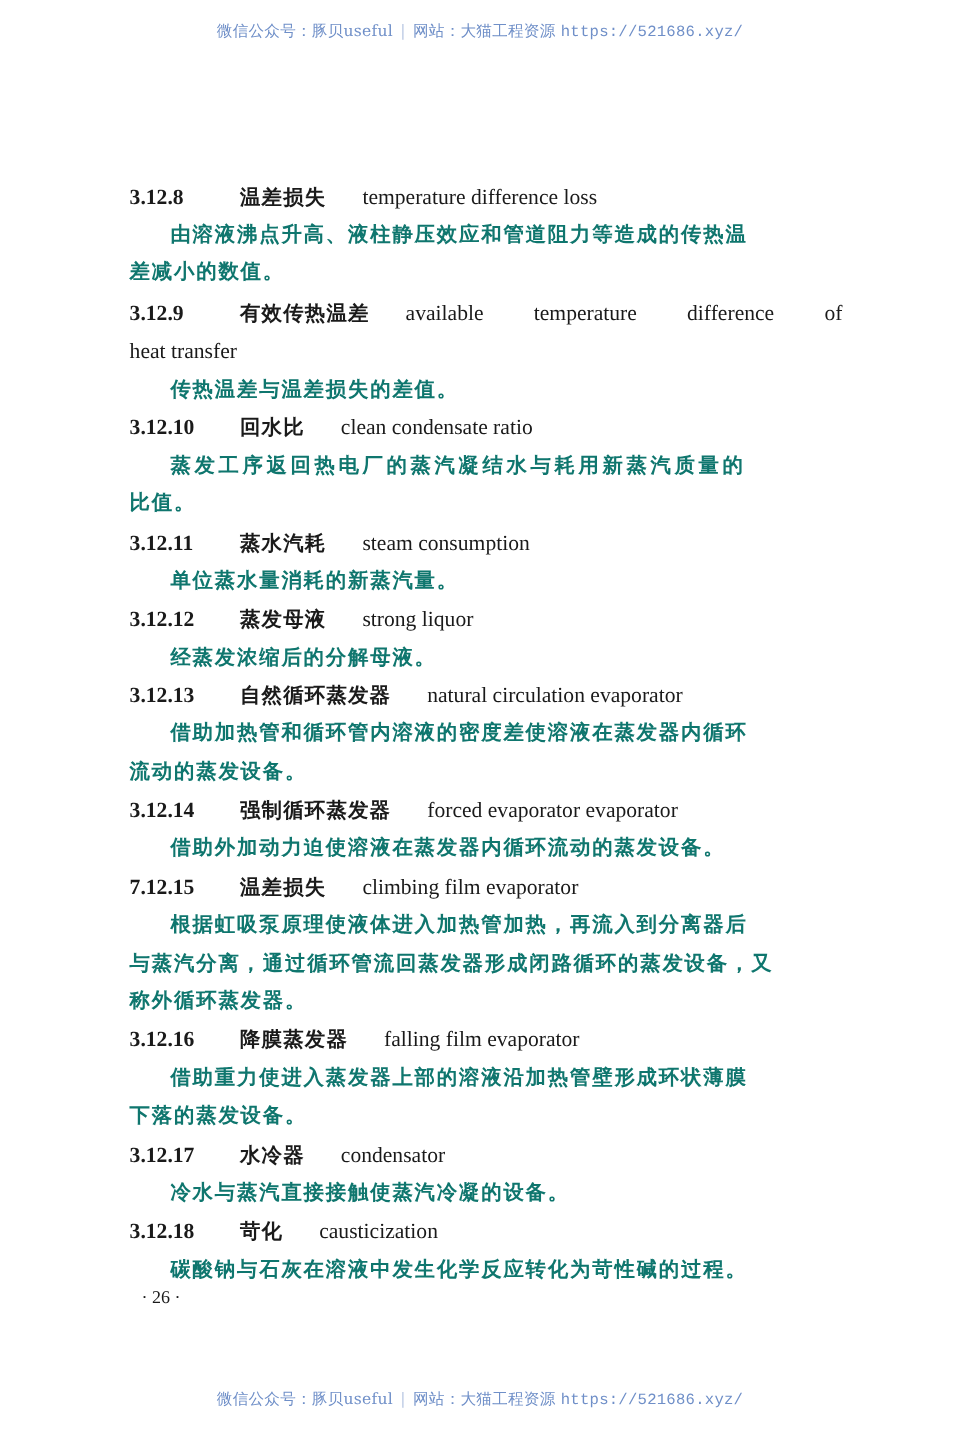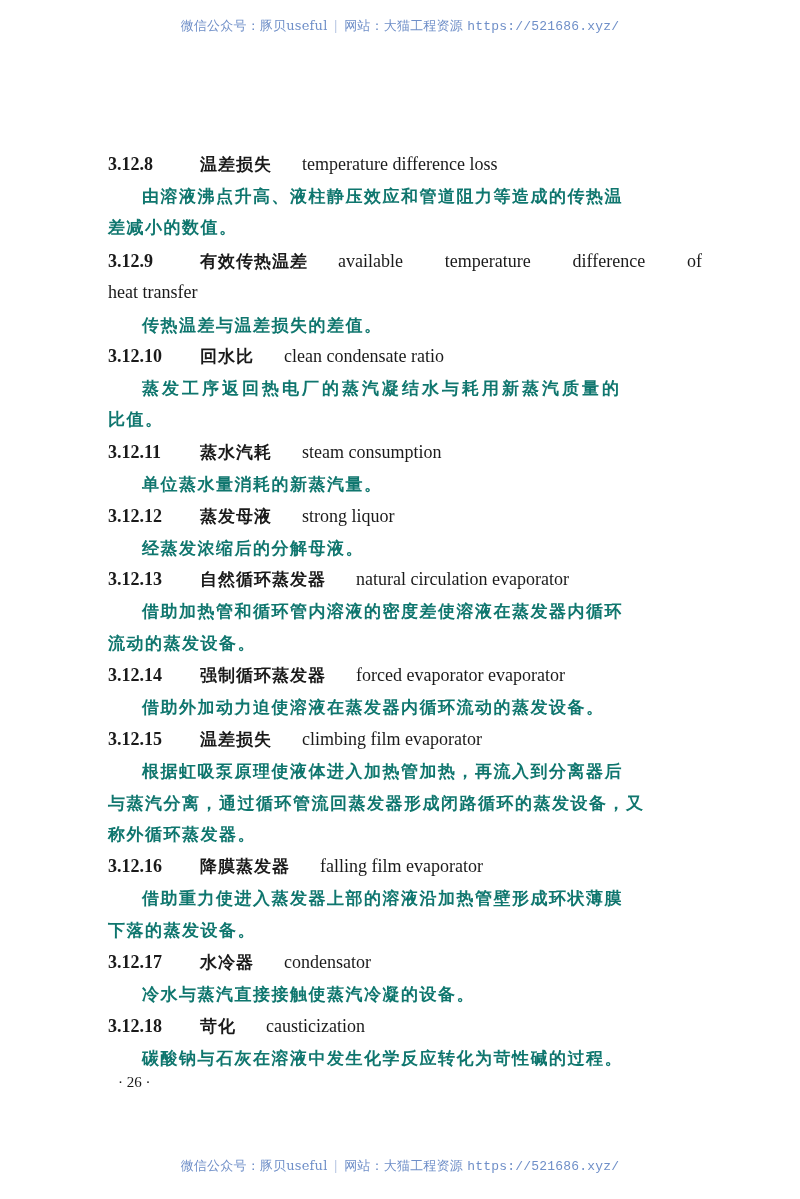--- a/index.html
+++ b/index.html
@@ -66,21 +66,21 @@
   </div>
   <div class="line def indent" style="top:447px">借助加热管和循环管内溶液的密度差使溶液在蒸发器内循环</div>
   <div class="line def" style="top:479px">流动的蒸发设备。</div>
 
   <div class="line" style="top:511px">
     <span class="term-num">3.12.14</span><span class="term-zh">强制循环蒸发器</span><span class="term-en">forced evaporator evaporator</span>
   </div>
   <div class="line def indent" style="top:543px">借助外加动力迫使溶液在蒸发器内循环流动的蒸发设备。</div>
 
   <div class="line" style="top:575px">
-    <span class="term-num">3.12.15</span><span class="term-zh">温差损失</span><span class="term-en">climbing film evaporator</span>
+    <span class="term-num">7.12.15</span><span class="term-zh">温差损失</span><span class="term-en">climbing film evaporator</span>
   </div>
   <div class="line def indent" style="top:607px">根据虹吸泵原理使液体进入加热管加热，再流入到分离器后</div>
   <div class="line def" style="top:639px">与蒸汽分离，通过循环管流回蒸发器形成闭路循环的蒸发设备，又</div>
   <div class="line def" style="top:670px">称外循环蒸发器。</div>
 
   <div class="line" style="top:702px">
     <span class="term-num">3.12.16</span><span class="term-zh">降膜蒸发器</span><span class="term-en">falling film evaporator</span>
   </div>
   <div class="line def indent" style="top:734px">借助重力使进入蒸发器上部的溶液沿加热管壁形成环状薄膜</div>
   <div class="line def" style="top:766px">下落的蒸发设备。</div>

